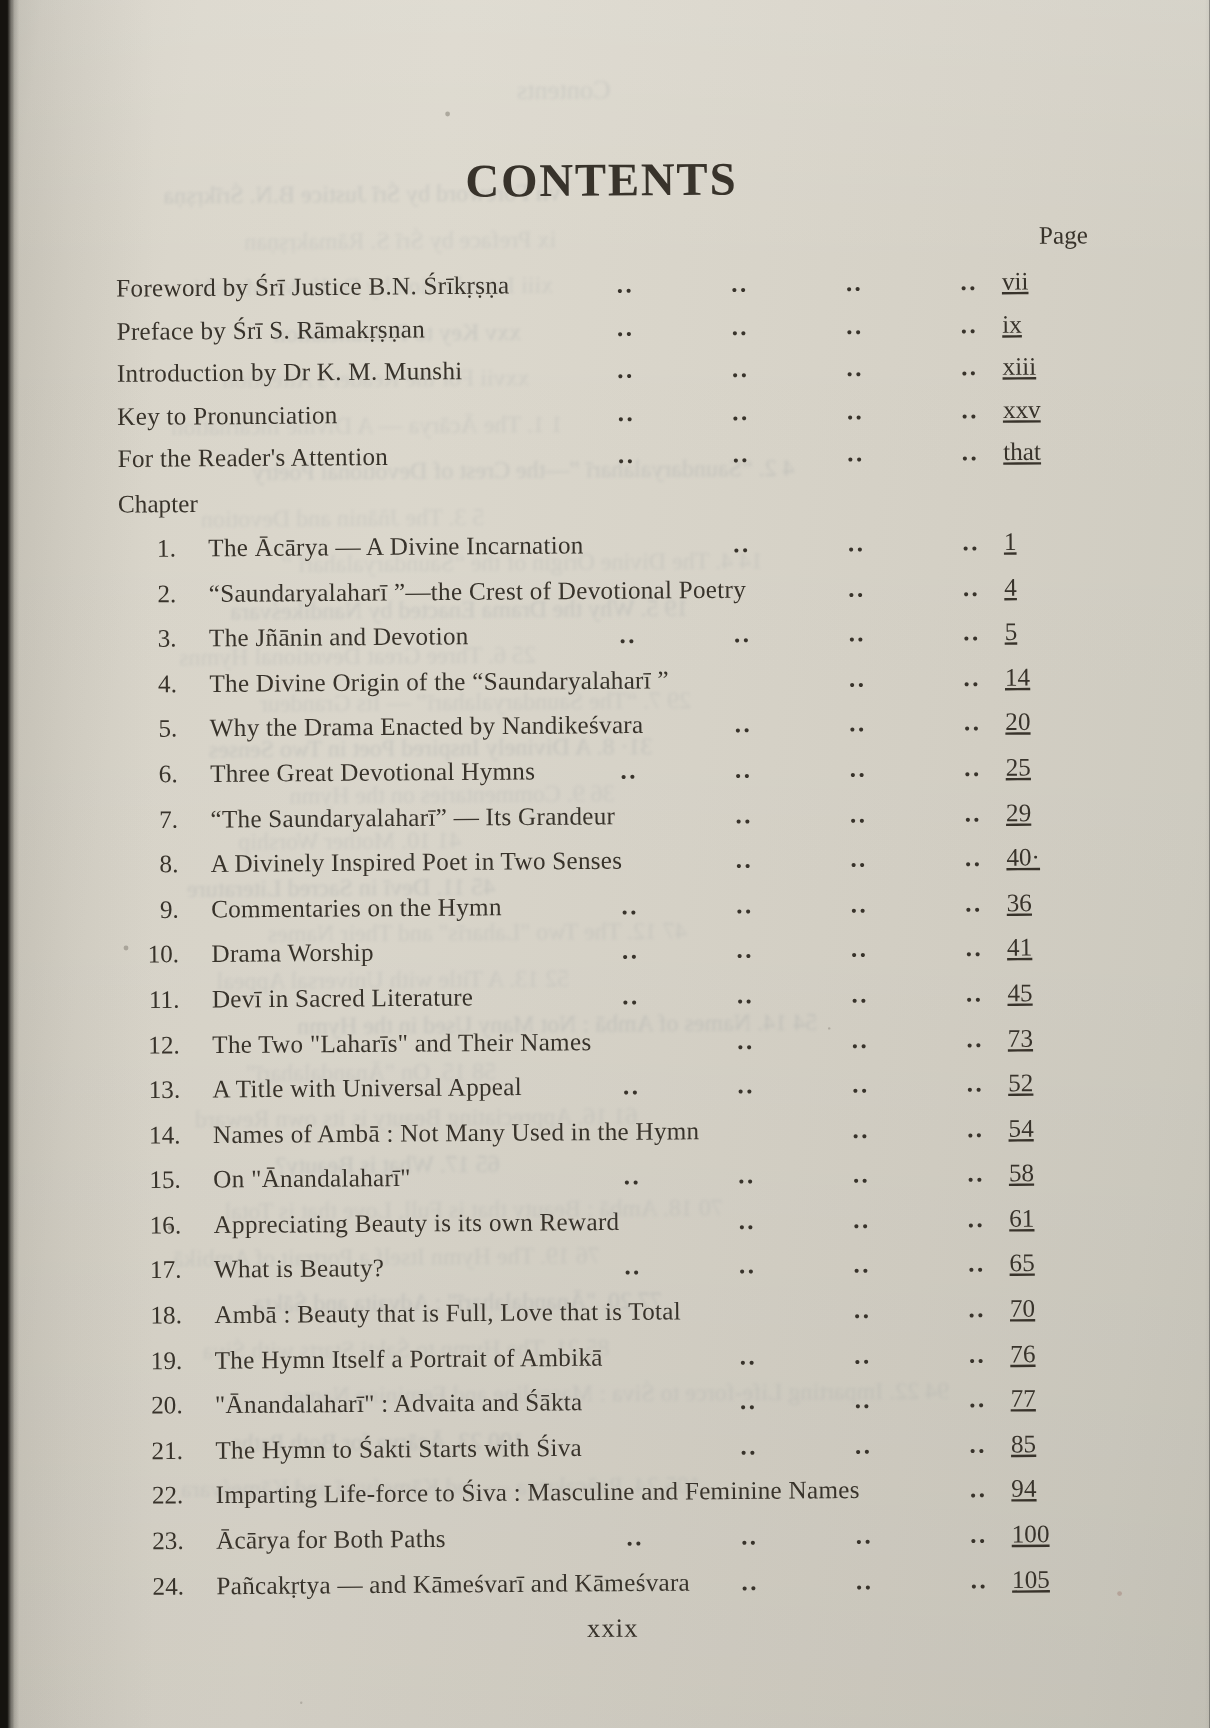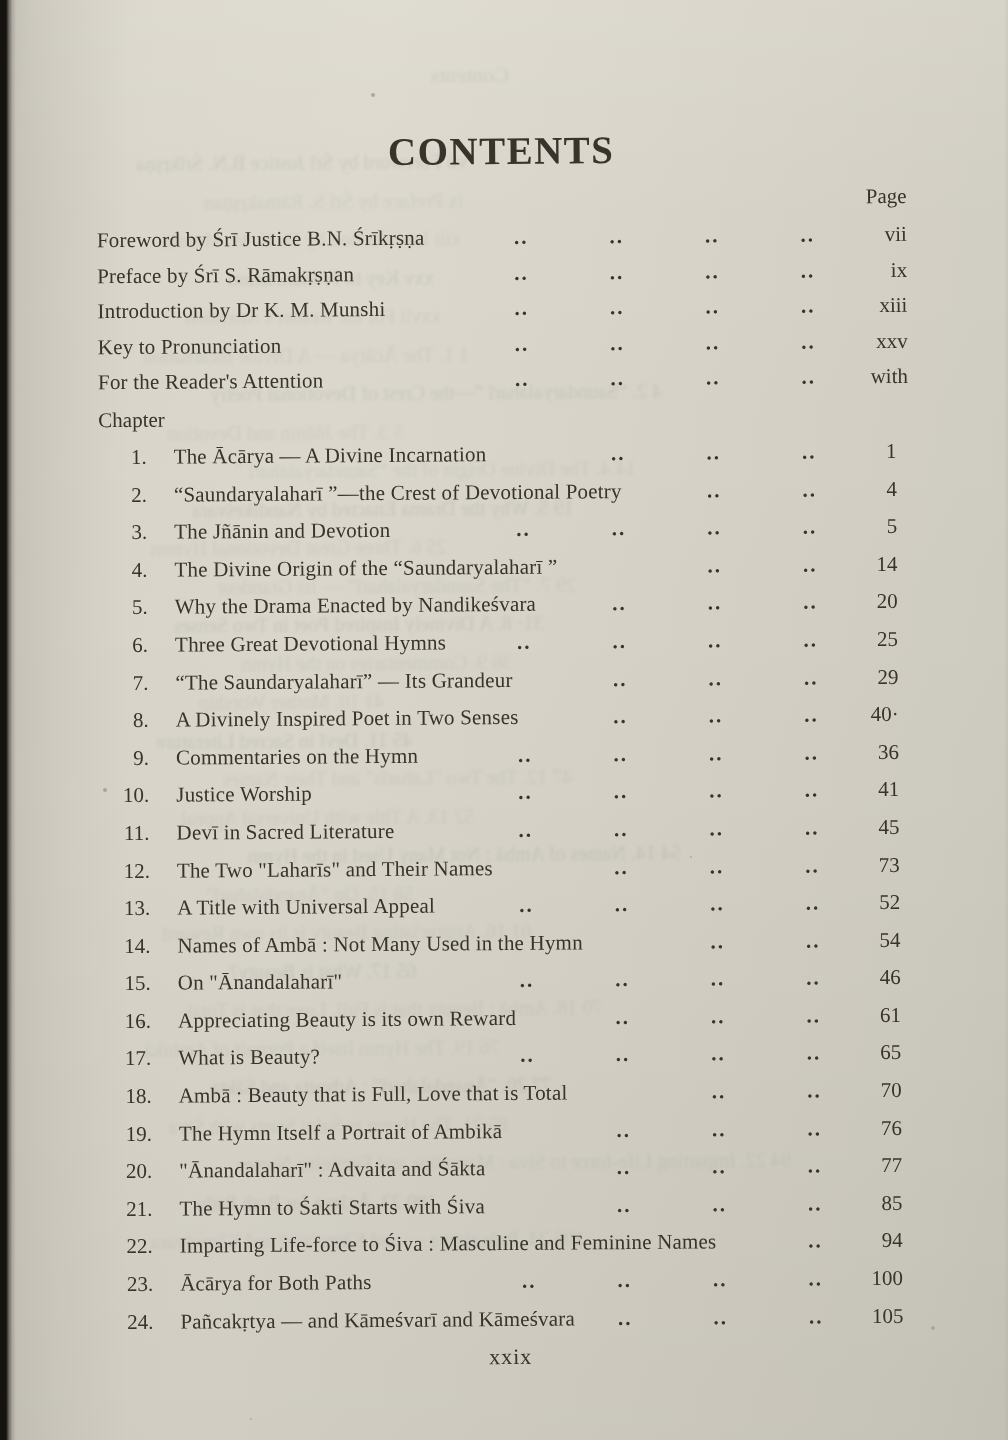--- a/index.html
+++ b/index.html
@@ -59,21 +59,21 @@
   .page-label{text-align:right;font-size:21px;margin-top:14px;line-height:24px;}
   .front{margin-top:9px;}
   .row{display:flex;align-items:baseline;}
   .front .row{height:35.6px;line-height:35.6px;font-size:21px;}
   .chapters .row{height:37.6px;line-height:37.6px;font-size:21px;}
   .num{width:48px;text-align:right;flex:none;}
   .rtitle{margin-left:27px;white-space:nowrap;letter-spacing:.2px;flex:none;}
   .front .rtitle{margin-left:0;}
   .dots{flex:1;display:flex;justify-content:flex-end;gap:81px;padding-right:20px;overflow:hidden;min-width:0;}
   .dg{letter-spacing:2px;font-weight:600;flex:none;}
-  .pg{width:72px;text-align:right;flex:none;}
+  .pg{width:72px;flex:none;text-decoration:underline;}
   .chapters .pg{padding-right:12px;}
   .chapter-label{font-size:21px;height:38px;line-height:38px;}
   .folio{text-align:center;font-size:22px;margin-top:8px;letter-spacing:1px;line-height:22px;}
 </style>
 </head>
 <body>
 
 <div class="photo">
   <div class="ghost" id="ghost">
       <div class="gline" style="top: 62px; left: 430px; font-size: 22px;">Contents</div>
@@ -163,21 +163,21 @@
 
   <div class="row">
 
     <span class="rtitle">For the Reader's Attention</span>
     <span class="dots">
             <span class="dg">..</span>
             <span class="dg">..</span>
             <span class="dg">..</span>
             <span class="dg">..</span>
           </span>
-    <span class="pg">with</span>
+    <span class="pg">that</span>
   </div>
 </div>
 
     <div class="chapter-label">Chapter</div>
 
     <div class="chapters" id="chapters">
   <div class="row">
     <span class="num">1.</span>
     <span class="rtitle">The Ācārya — A Divine Incarnation</span>
     <span class="dots">
@@ -272,21 +272,21 @@
             <span class="dg">..</span>
             <span class="dg">..</span>
             <span class="dg">..</span>
             <span class="dg">..</span>
           </span>
     <span class="pg">36</span>
   </div>
 
   <div class="row">
     <span class="num">10.</span>
-    <span class="rtitle">Justice Worship</span>
+    <span class="rtitle">Drama Worship</span>
     <span class="dots">
             <span class="dg">..</span>
             <span class="dg">..</span>
             <span class="dg">..</span>
             <span class="dg">..</span>
           </span>
     <span class="pg">41</span>
   </div>
 
   <div class="row">
@@ -336,21 +336,21 @@
 
   <div class="row">
     <span class="num">15.</span>
     <span class="rtitle">On "Ānandalaharī"</span>
     <span class="dots">
             <span class="dg">..</span>
             <span class="dg">..</span>
             <span class="dg">..</span>
             <span class="dg">..</span>
           </span>
-    <span class="pg">46</span>
+    <span class="pg">58</span>
   </div>
 
   <div class="row">
     <span class="num">16.</span>
     <span class="rtitle">Appreciating Beauty is its own Reward</span>
     <span class="dots">
             <span class="dg">..</span>
             <span class="dg">..</span>
             <span class="dg">..</span>
           </span>

